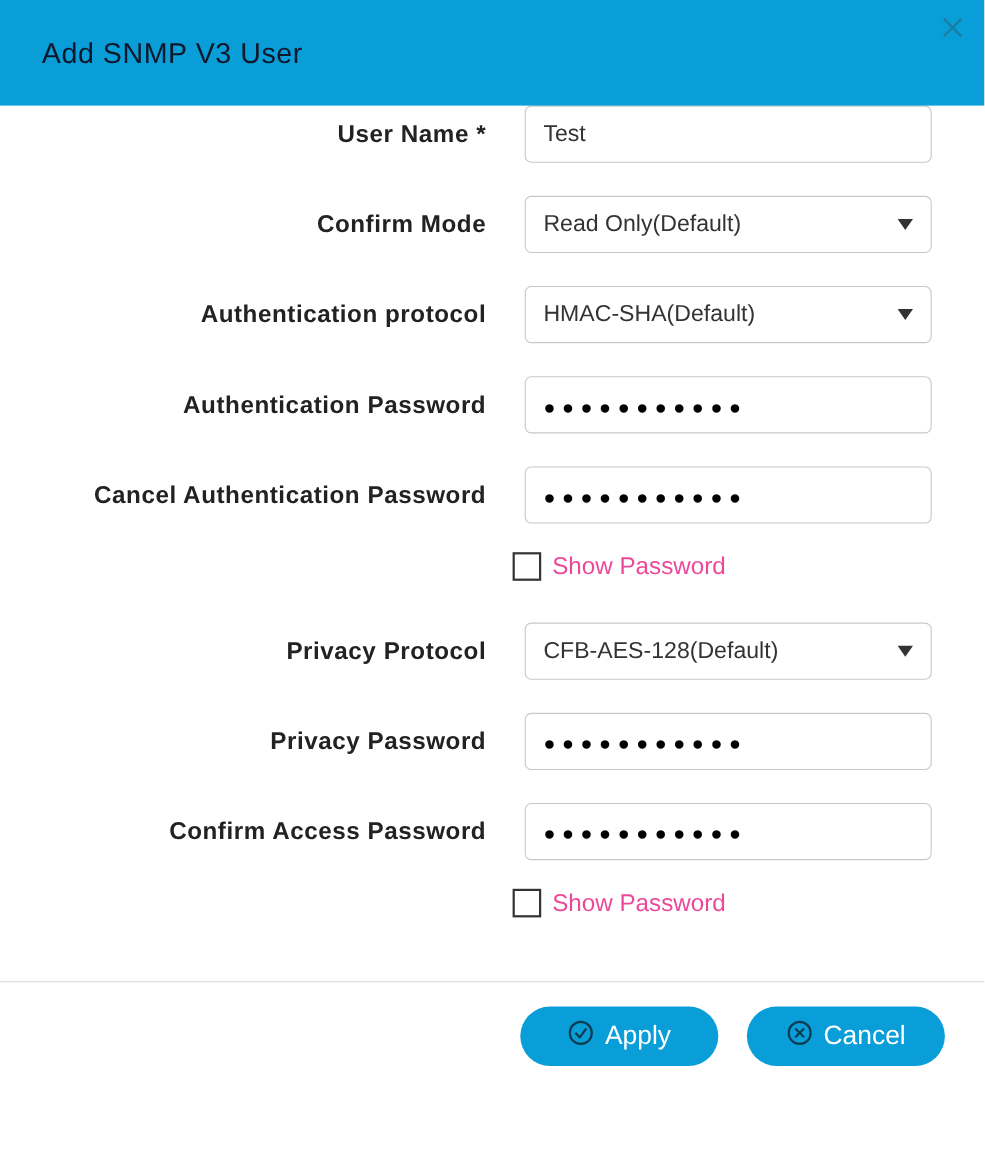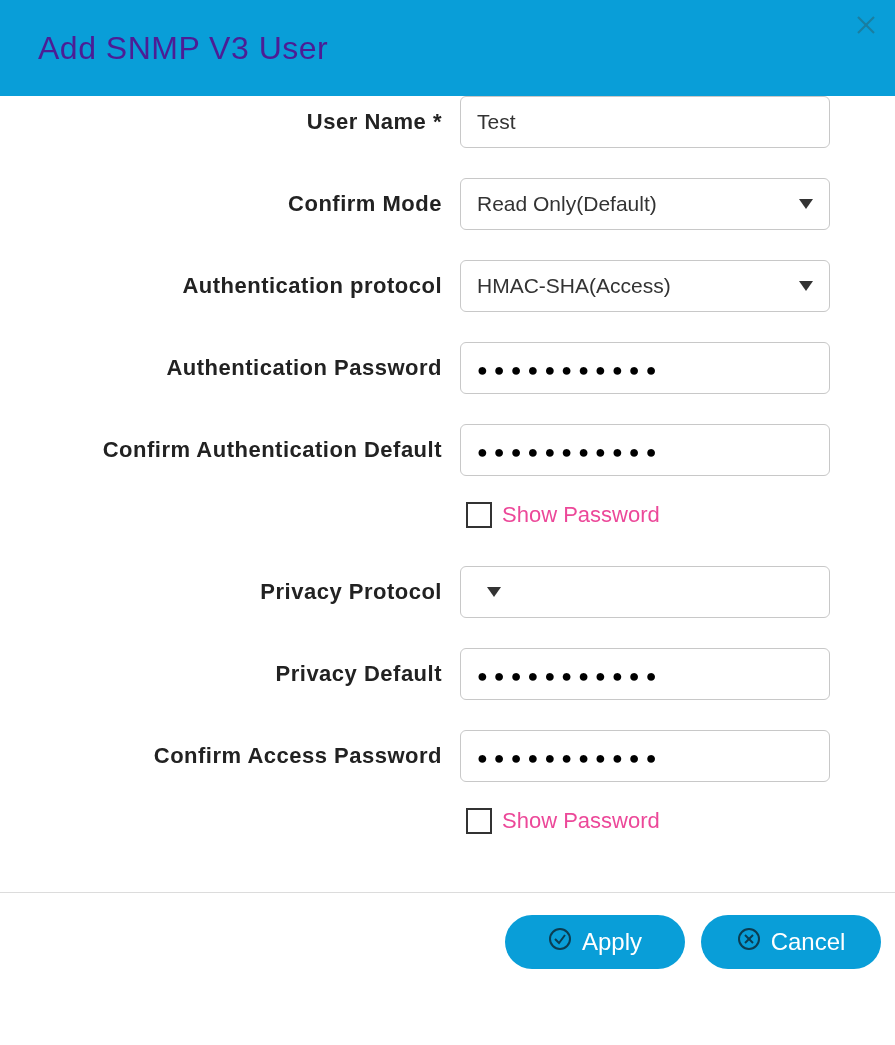--- a/index.html
+++ b/index.html
@@ -14,22 +14,22 @@
   }
   .header {
     background: #099ed8;
     height: 96px;
     display: flex;
     align-items: center;
     padding-left: 38px;
     position: relative;
   }
   .header-title {
-    color: #4c1d95;
-    font-size: 32px;
+    color: #0f172a;
+    font-size: 26px;
     font-weight: 400;
     letter-spacing: 0.5px;
   }
   .close-icon {
     position: absolute;
     top: 14px;
     right: 18px;
     width: 22px;
     height: 22px;
     cursor: pointer;
@@ -47,21 +47,21 @@
   }
   .label {
     width: 460px;
     padding-right: 18px;
     text-align: right;
     font-size: 22px;
     font-weight: 700;
     color: #222;
     letter-spacing: 0.5px;
   }
-  .control { width: 298px; }
+  .control { width: 298px; margin-left: 17px; }
   .text-input, .select {
     width: 370px;
     height: 52px;
     border: 1px solid #c8c8c8;
     border-radius: 6px;
     font-size: 21px;
     color: #333;
     padding: 0 16px;
     background: #fff;
   }
@@ -107,22 +107,22 @@
   }
 
   .footer-sep {
     border: none;
     border-top: 1px solid #dcdcdc;
     margin: 0;
   }
   .footer {
     display: flex;
     justify-content: flex-end;
-    gap: 16px;
-    padding: 22px 14px 0 0;
+    gap: 26px;
+    padding: 22px 36px 0 0;
   }
   .btn {
     background: #099ed8;
     color: #fff;
     border: none;
     border-radius: 30px;
     height: 54px;
     min-width: 180px;
     font-size: 24px;
     display: flex;
@@ -166,60 +166,61 @@
         <span class="select-value">Read Only(Default)</span>
         <span class="select-caret"></span>
       </div>
     </div>
   </div>
 
   <div class="row">
     <div class="label">Authentication protocol</div>
     <div class="control">
       <div class="select">
-        <span class="select-value">HMAC-SHA(Access)</span>
+        <span class="select-value">HMAC-SHA(Default)</span>
         <span class="select-caret"></span>
       </div>
     </div>
   </div>
 
   <div class="row">
     <div class="label">Authentication Password</div>
     <div class="control">
       <div class="text-input" style="display:flex;align-items:center;">
         <span class="pw-dots">●●●●●●●●●●●</span>
       </div>
     </div>
   </div>
 
   <div class="row">
-    <div class="label">Confirm Authentication Default</div>
+    <div class="label">Cancel Authentication Password</div>
     <div class="control">
       <div class="text-input" style="display:flex;align-items:center;">
         <span class="pw-dots">●●●●●●●●●●●</span>
       </div>
     </div>
   </div>
 
   <div class="check-row">
     <div class="checkbox"></div>
     <span class="check-label">Show Password</span>
   </div>
 
   <div class="row">
     <div class="label">Privacy Protocol</div>
     <div class="control">
       <div class="select">
+        <span class="select-value">CFB-AES-128(Default)</span>
         <span class="select-caret"></span>
       </div>
     </div>
   </div>
 
   <div class="row">
-    <div class="label">Privacy Default</div>
+    <div class="label">Privacy Password</div>
     <div class="control">
       <div class="text-input" style="display:flex;align-items:center;">
         <span class="pw-dots">●●●●●●●●●●●</span>
       </div>
     </div>
   </div>
 
   <div class="row">
     <div class="label">Confirm Access Password</div>
     <div class="control">

